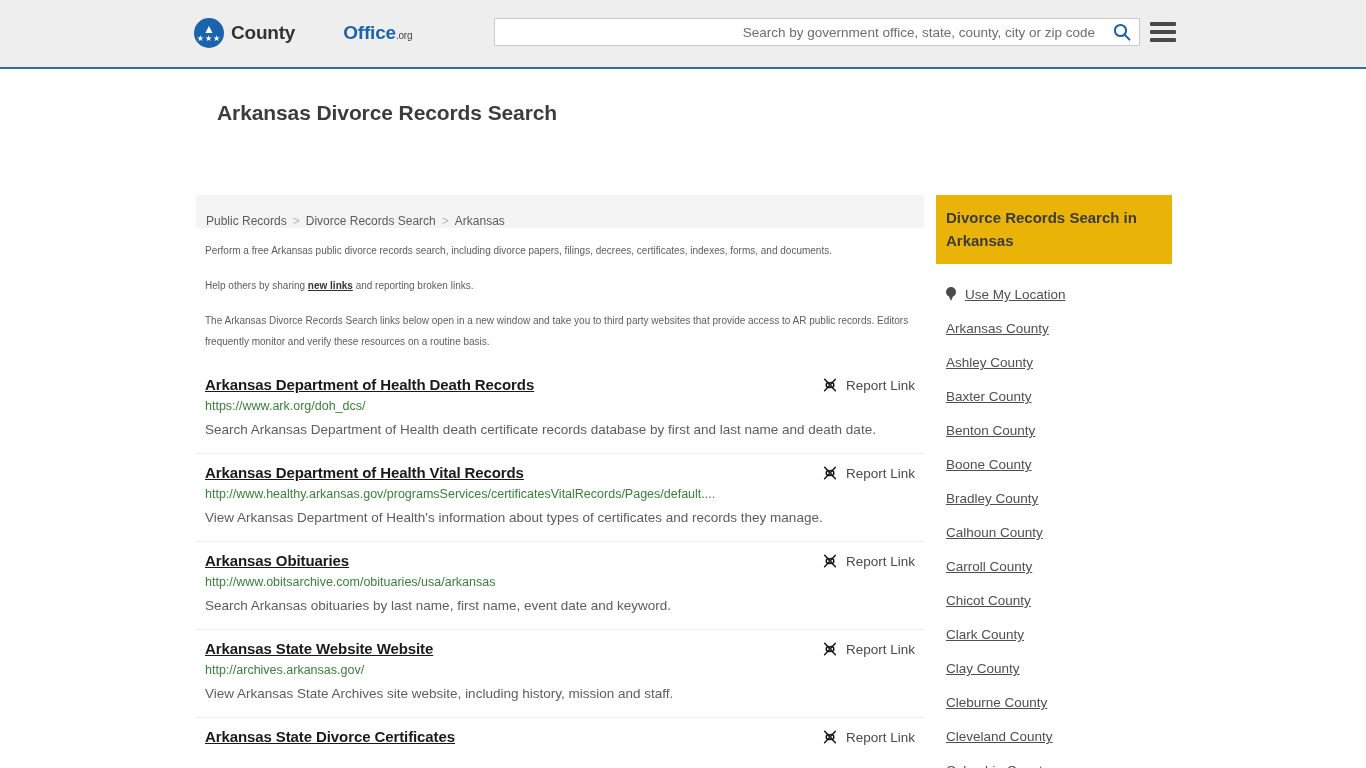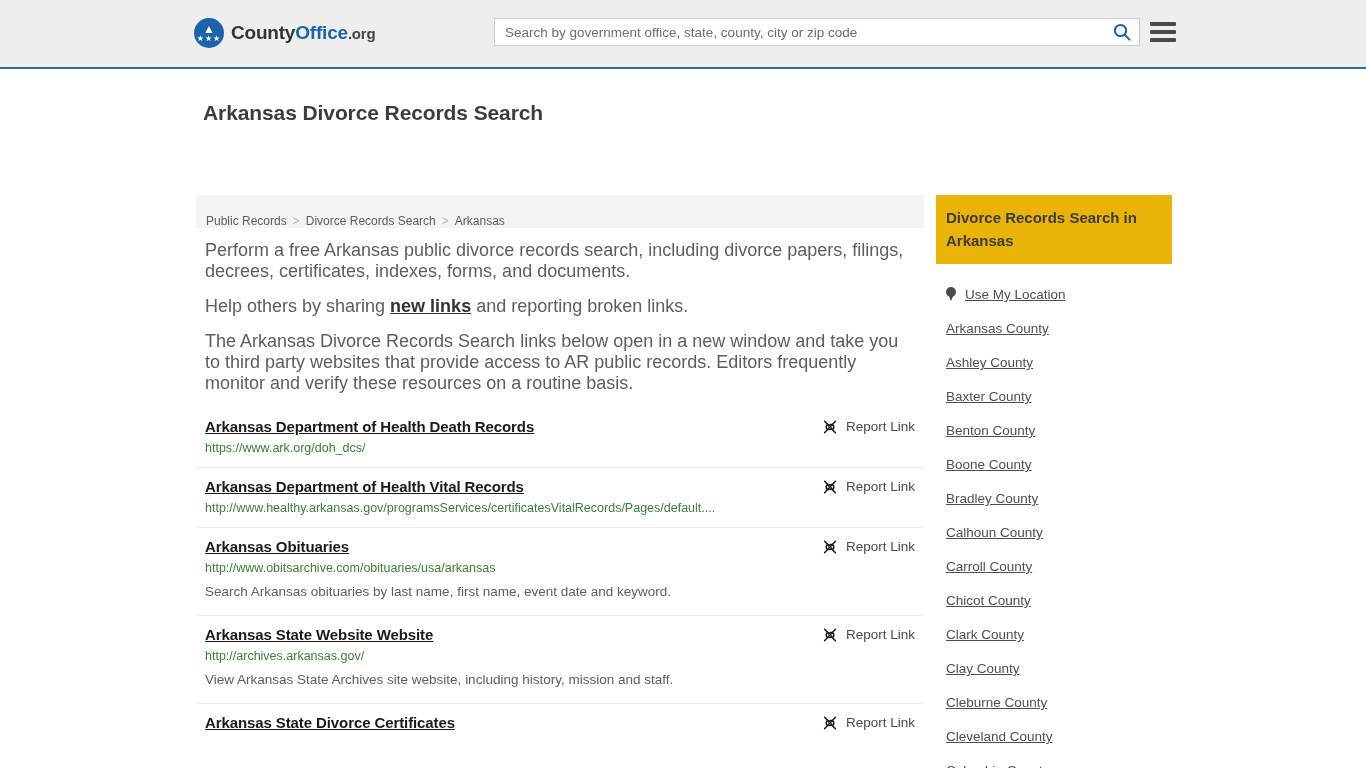--- a/index.html
+++ b/index.html
@@ -38,37 +38,38 @@
   }
   #brand-mark .stars {
     position: absolute; left: 0; top: 16px; width: 30px;
     text-align: center; color: #ffffff;
     font-size: 8px; line-height: 9px; letter-spacing: 1px;
   }
   #brand-text {
     font-size: 19px; color: #333333; letter-spacing: -0.2px;
     white-space: nowrap;
   }
-  #brand-text .b { color: #1b63ab; font-weight: bold; }
+  #brand-text .b { color: #1b63ab; font-weight: bold; margin-left: 48px; }
   #brand-text .a { font-weight: bold; }
-  #brand-text .org { font-size: 15px; color: #444; font-weight: bold; }
+  #brand-text .org { font-size: 10px; color: #444; }
 
   #search-wrap {
     position: absolute; left: 494px; top: 18px;
     width: 646px; height: 28px;
     background: #ffffff;
     border: 1px solid #cccccc;
     display: flex; align-items: center;
   }
   #search-input {
     flex: 1 1 auto; height: 26px;
     border: 0; outline: none; background: transparent;
     font-family: "Liberation Sans", sans-serif;
     font-size: 13.5px; color: #14532d;
     padding: 0 10px;
+    text-align: right;
   }
   #search-input::placeholder { color: #6d6d6d; }
   #search-btn {
     flex: none; width: 34px; height: 26px;
     border: 0; background: transparent; cursor: pointer;
     display: flex; align-items: center; justify-content: center;
     padding: 0;
   }
   #menu-btn {
     position: absolute; left: 1150px; top: 19px;
@@ -82,21 +83,21 @@
     background: #4a4a4a; border-radius: 1px;
   }
 
   
   #page {
     position: relative;
     width: 1366px;
     padding-top: 16px;
   }
   #page-title {
-    position: absolute; left: 203px; top: 18px;
+    position: absolute; left: 217px; top: 18px;
     font-size: 21px; font-weight: bold; color: #3c3c3c;
     letter-spacing: -0.1px;
   }
 
   #content {
     position: absolute; left: 196px; top: 126px;
     width: 728px;
   }
   #breadcrumb {
     background: #f4f4f4;
@@ -104,21 +105,21 @@
     display: flex; align-items: flex-end;
     padding: 0 10px;
     font-size: 12px;
     color: #5c5c5c;
   }
   #breadcrumb .crumb { color: #5c5c5c; text-decoration: none; }
   #breadcrumb .sep { color: #b5b5b5; margin: 0 6px; }
 
   .intro {
     margin: 0; padding: 0 9px;
-    font-size: 18px; line-height: 21px; color: #5d5d5d;
+    font-size: 10px; line-height: 21px; color: #5d5d5d;
   }
   .intro.p1 { margin-top: 12px; }
   .intro.p2 { margin-top: 14px; }
   .intro.p3 { margin-top: 14px; }
   .intro a { color: #333; font-weight: bold; text-decoration: underline; }
 
   #results { margin-top: 14px; }
   .result {
     padding: 10px 9px 11px 9px;
     border-top: 1px solid #ededed;
@@ -127,21 +128,21 @@
   .result:first-child { border-top: 0; }
   .result-head {
     display: flex; align-items: flex-start; justify-content: space-between;
   }
   .result-title {
     font-size: 15px; font-weight: bold; color: #1a1a1a;
     text-decoration: underline; cursor: pointer;
     letter-spacing: -0.1px;
   }
   .report-link {
-    display: flex; gap: 8px;
+    display: flex; align-items: center; gap: 8px;
     flex: none; cursor: pointer; margin-top: 1px;
   }
   .report-link .lbl { font-size: 13.5px; color: #4a4a4a; }
   .result-url {
     margin-top: 5px;
     font-size: 12.5px; color: #3c7d3c; line-height: 16px;
     word-break: break-all;
   }
   .result-desc {
     margin-top: 3px;
@@ -249,36 +250,38 @@
                 <path d="M6.4 6.1 L2.6 2.3" stroke="#1a1a1a" stroke-width="1.5" fill="none" stroke-linecap="round"></path>
                 <path d="M9.6 9.9 L13.4 13.7" stroke="#1a1a1a" stroke-width="1.5" fill="none" stroke-linecap="round"></path>
                 <path d="M6.6 5.4 a2.6 2.6 0 1 0 2.8 2.8" stroke="#1a1a1a" stroke-width="1.5" fill="none"></path>
                 <path d="M9.4 10.6 a2.6 2.6 0 1 0 -2.8 -2.8" stroke="#1a1a1a" stroke-width="1.5" fill="none"></path>
                 <path d="M13.4 2.3 L2.6 13.7" stroke="#1a1a1a" stroke-width="1.5" stroke-linecap="round"></path>
               </svg>
               <span class="lbl">Report Link</span>
             </div>
           </div>
           <div class="result-url">https://www.ark.org/doh_dcs/</div>
+          <div class="result-desc">Search Arkansas Department of Health death certificate records database by first and last name and death date.</div>
         </div>
         <div class="result">
           <div class="result-head">
             <a class="result-title" href="#">Arkansas Department of Health Vital Records</a>
             <div class="report-link">
               <svg width="16" height="16" viewBox="0 0 16 16">
                 <path d="M6.4 6.1 L2.6 2.3" stroke="#1a1a1a" stroke-width="1.5" fill="none" stroke-linecap="round"></path>
                 <path d="M9.6 9.9 L13.4 13.7" stroke="#1a1a1a" stroke-width="1.5" fill="none" stroke-linecap="round"></path>
                 <path d="M6.6 5.4 a2.6 2.6 0 1 0 2.8 2.8" stroke="#1a1a1a" stroke-width="1.5" fill="none"></path>
                 <path d="M9.4 10.6 a2.6 2.6 0 1 0 -2.8 -2.8" stroke="#1a1a1a" stroke-width="1.5" fill="none"></path>
                 <path d="M13.4 2.3 L2.6 13.7" stroke="#1a1a1a" stroke-width="1.5" stroke-linecap="round"></path>
               </svg>
               <span class="lbl">Report Link</span>
             </div>
           </div>
           <div class="result-url">http://www.healthy.arkansas.gov/programsServices/certificatesVitalRecords/Pages/default....</div>
+          <div class="result-desc">View Arkansas Department of Health's information about types of certificates and records they manage.</div>
         </div>
         <div class="result">
           <div class="result-head">
             <a class="result-title" href="#">Arkansas Obituaries</a>
             <div class="report-link">
               <svg width="16" height="16" viewBox="0 0 16 16">
                 <path d="M6.4 6.1 L2.6 2.3" stroke="#1a1a1a" stroke-width="1.5" fill="none" stroke-linecap="round"></path>
                 <path d="M9.6 9.9 L13.4 13.7" stroke="#1a1a1a" stroke-width="1.5" fill="none" stroke-linecap="round"></path>
                 <path d="M6.6 5.4 a2.6 2.6 0 1 0 2.8 2.8" stroke="#1a1a1a" stroke-width="1.5" fill="none"></path>
                 <path d="M9.4 10.6 a2.6 2.6 0 1 0 -2.8 -2.8" stroke="#1a1a1a" stroke-width="1.5" fill="none"></path>

